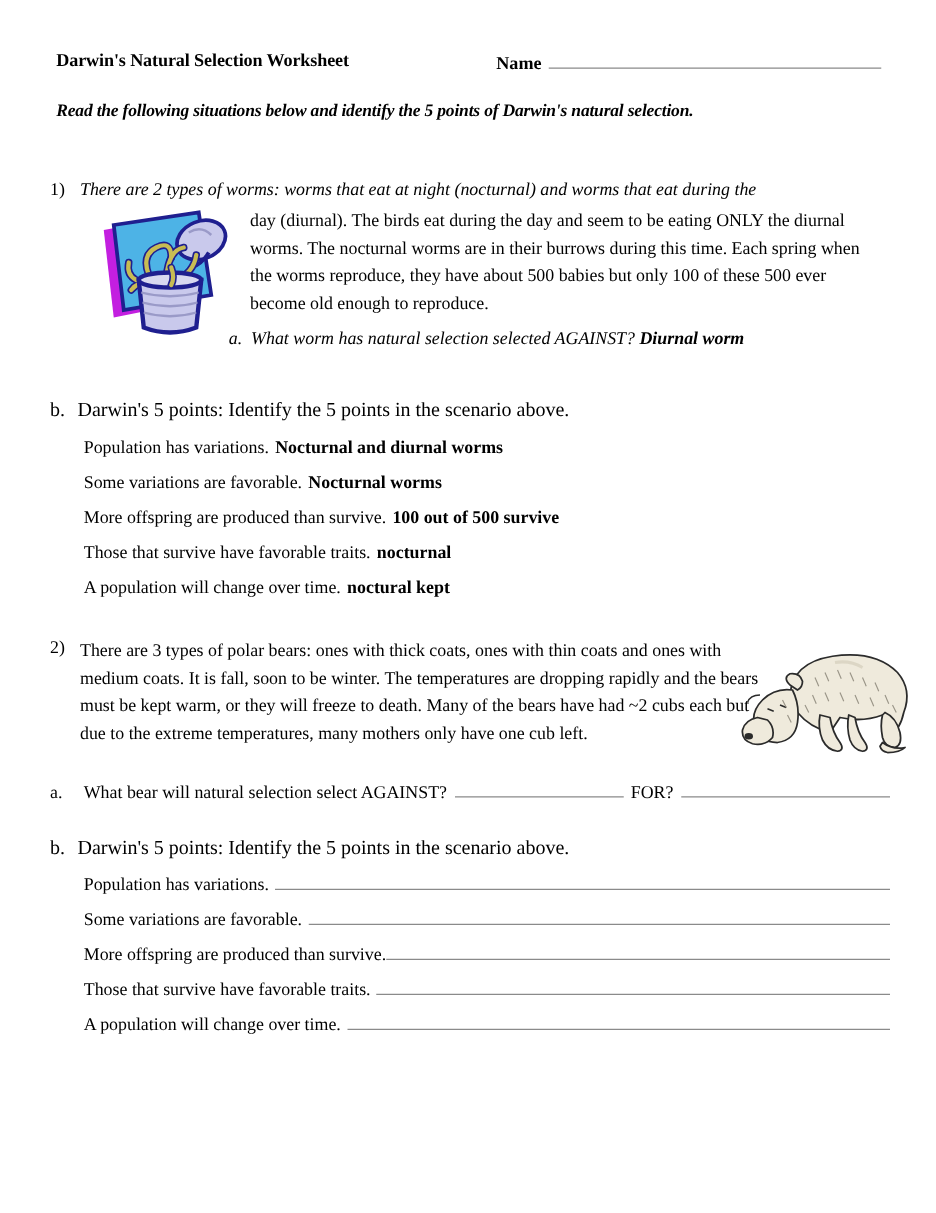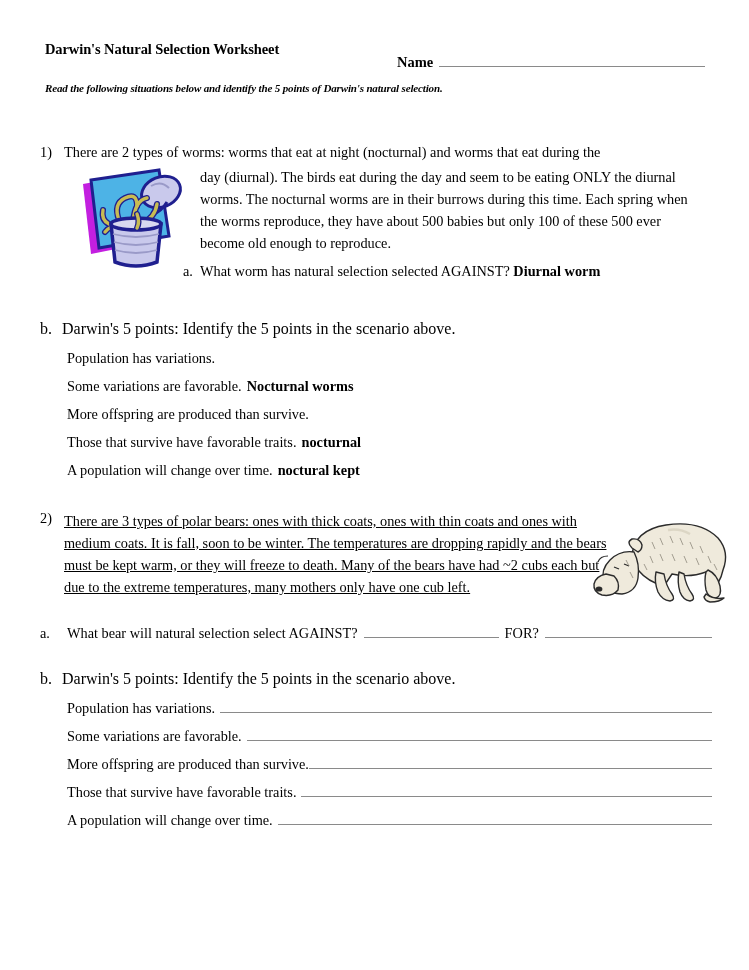--- a/index.html
+++ b/index.html
@@ -34,21 +34,21 @@
   }
   .doc-title {
     font-weight: bold;
     font-size: 14.5px;
     letter-spacing: -0.1px;
     white-space: nowrap;
   }
   .name-block {
     position: absolute;
     left: 352px;
-    top: 12px;
+    top: 0;
     display: flex;
     align-items: baseline;
     width: 308px;
     text-align: right;
   }
   .name-label {
     font-weight: bold;
     font-size: 14.5px;
     margin-right: 6px;
   }
@@ -58,21 +58,21 @@
     height: 13px;
   }
 
   .instructions {
     position: absolute;
     top: 82px;
     left: 45px;
     width: 670px;
     font-weight: bold;
     font-style: italic;
-    font-size: 11px;
+    font-size: 14px;
     letter-spacing: -0.15px;
   }
 
   
   .q1-wrap {
     position: absolute;
     top: 144px;
     left: 40px;
     width: 670px;
   }
@@ -82,20 +82,21 @@
     top: 0px;
     font-size: 14.3px;
   }
   .q1-line1 {
     position: absolute;
     left: 24px;
     top: 0px;
     width: 660px;
     font-size: 14.3px;
     white-space: nowrap;
+    font-style: italic;
   }
   .q1-body {
     position: absolute;
     left: 160px;
     top: 22px;
     width: 505px;
     font-size: 14.3px;
     line-height: 22px;
   }
 
@@ -109,20 +110,21 @@
   }
 
   
   .q1a {
     position: absolute;
     top: 260px;
     left: 40px;
     width: 670px;
     font-size: 14.3px;
     line-height: 22px;
+    font-style: italic;
   }
   .q1a-ind {
     display: inline-block;
     width: 143px;
   }
   .q1a-second {
     position: absolute;
     left: 27px;
     top: 22px;
     white-space: nowrap;
@@ -174,21 +176,20 @@
     top: 0px;
     font-size: 14.3px;
   }
   .q2-body {
     position: absolute;
     left: 24px;
     top: 0px;
     width: 552px;
     font-size: 14.3px;
     line-height: 22px;
-    text-decoration: underline;
   }
   .bear-art {
     position: absolute;
     left: 540px;
     top: 2px;
     width: 152px;
     height: 96px;
   }
 
   .q2a {
@@ -288,27 +289,29 @@
     <span class="q1a-ind"></span><span>a.</span>&nbsp;&nbsp;<span>What worm has natural selection selected AGAINST?</span> <b>Diurnal worm</b>
   </div>
 
   <div class="q1b">
     <div class="sec-head">
       <span class="lbl">b.</span><span>Darwin's 5 points: Identify the 5 points in the scenario above.</span>
     </div>
     <div class="points">
       <div class="point-row">
         <span class="point-label">Population has variations.</span>
+        <span class="point-answer">Nocturnal and diurnal worms</span>
       </div>
       <div class="point-row">
         <span class="point-label">Some variations are favorable.</span>
         <span class="point-answer">Nocturnal worms</span>
       </div>
       <div class="point-row">
         <span class="point-label">More offspring are produced than survive.</span>
+        <span class="point-answer">100 out of 500 survive</span>
       </div>
       <div class="point-row">
         <span class="point-label">Those that survive have favorable traits.</span>
         <span class="point-answer">nocturnal</span>
       </div>
       <div class="point-row">
         <span class="point-label">A population will change over time.</span>
         <span class="point-answer">noctural kept</span>
       </div>
     </div>

